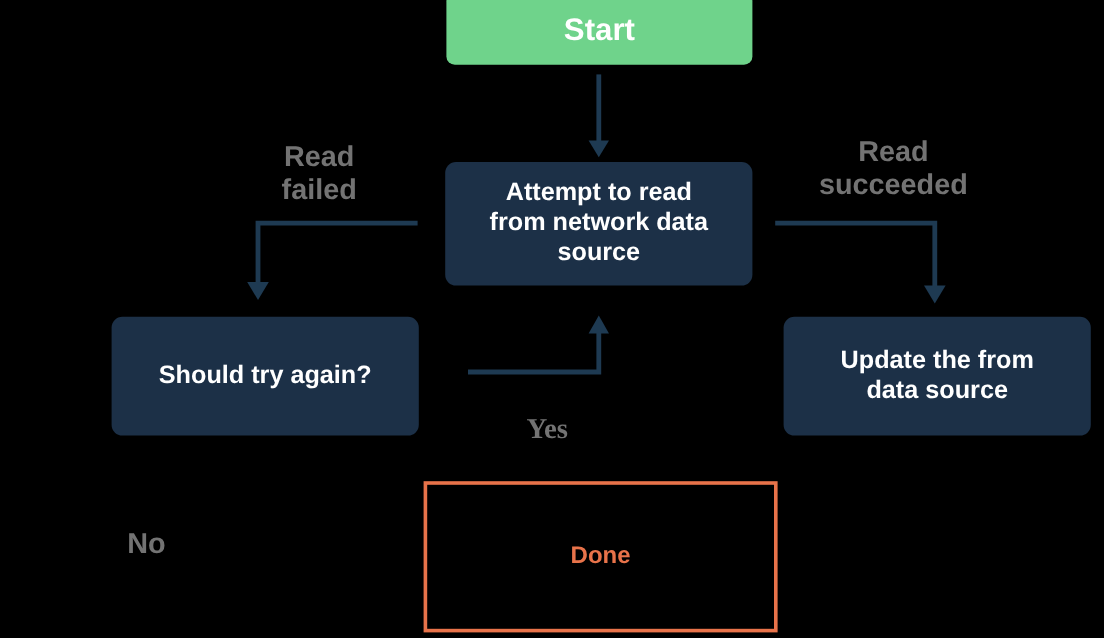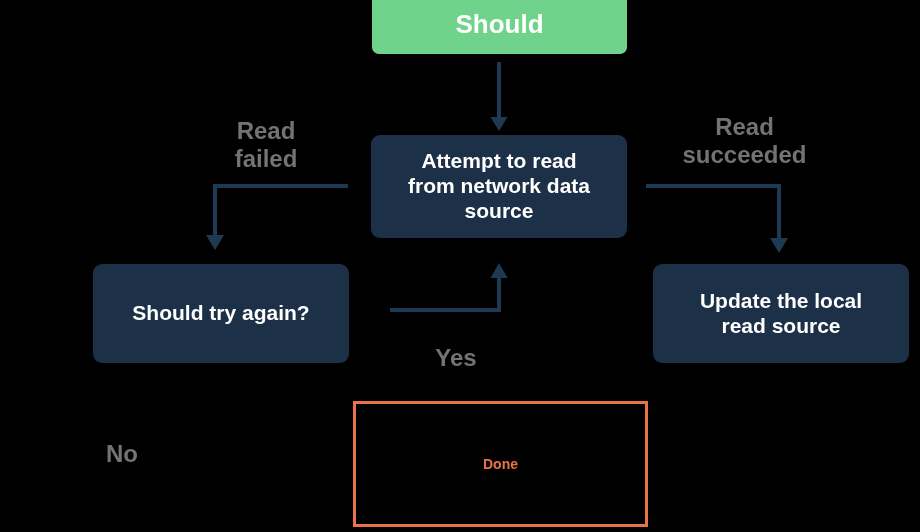--- a/index.html
+++ b/index.html
@@ -39,21 +39,21 @@
     border-radius: 9px;
     font-size: 21px;
     font-weight: 700;
     padding: 0 30px;
   }
   .node-terminal {
     background: transparent;
     border: 3px solid #E8734A;
     color: #E8734A;
     border-radius: 0;
-    font-size: 14px;
+    font-size: 20px;
     font-weight: 700;
   }
   .edge-label {
     position: absolute;
     color: #737373;
     font-size: 24px;
     font-weight: 700;
     text-align: center;
     line-height: 1.17;
     white-space: pre-line;
@@ -94,42 +94,42 @@
       <path d="M 770 238 L 779 253 L 788 238 Z" fill="#1E3A52"></path>
     </g>
 
     <g>
       <path d="M 390 310 L 499 310 L 499 277" stroke="#1E3A52" stroke-width="4" fill="none"></path>
       <path d="M 490.5 278 L 499 263 L 507.5 278 Z" fill="#1E3A52"></path>
     </g>
   </svg>
 
   <div class="node node-start" style="left:372px; top:-6px; width:255px; height:60px;">
-    <span>Should</span>
+    <span>Start</span>
   </div>
 
   <div class="node node-process" style="left:371px; top:135px; width:256px; height:103px;">
     <span>Attempt to read from network data source</span>
   </div>
 
   <div class="node node-process" style="left:93px; top:264px; width:256px; height:99px;text-align:right;">
     <span>Should try again?</span>
   </div>
 
   <div class="node node-process" style="left:653px; top:264px; width:256px; height:99px;">
-    <span>Update the local read source</span>
+    <span>Update the from data source</span>
   </div>
 
   <div class="node node-terminal" style="left:353px; top:401px; width:295px; height:126px;">
     <span>Done</span>
   </div>
 
   <div class="edge-label" style="left:206px; top:117px; width:120px;">Read
 failed</div>
 
   <div class="edge-label" style="left:672px; top:113px; width:145px;">Read
 succeeded</div>
 
-  <div class="edge-label" style="left:424px; top:344px; width:64px;">Yes</div>
+  <div class="edge-label" style="left:424px; top:344px; width:64px;font-family:Liberation Serif, serif;">Yes</div>
 
   <div class="edge-label" style="left:92px; top:440px; width:60px;">No</div>
 
 </div>
 
 </body></html>

